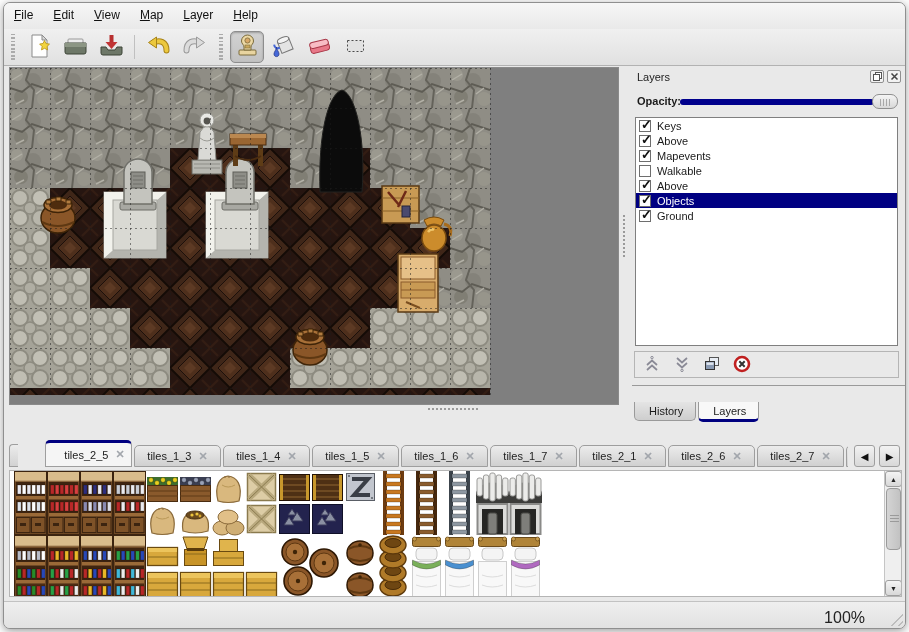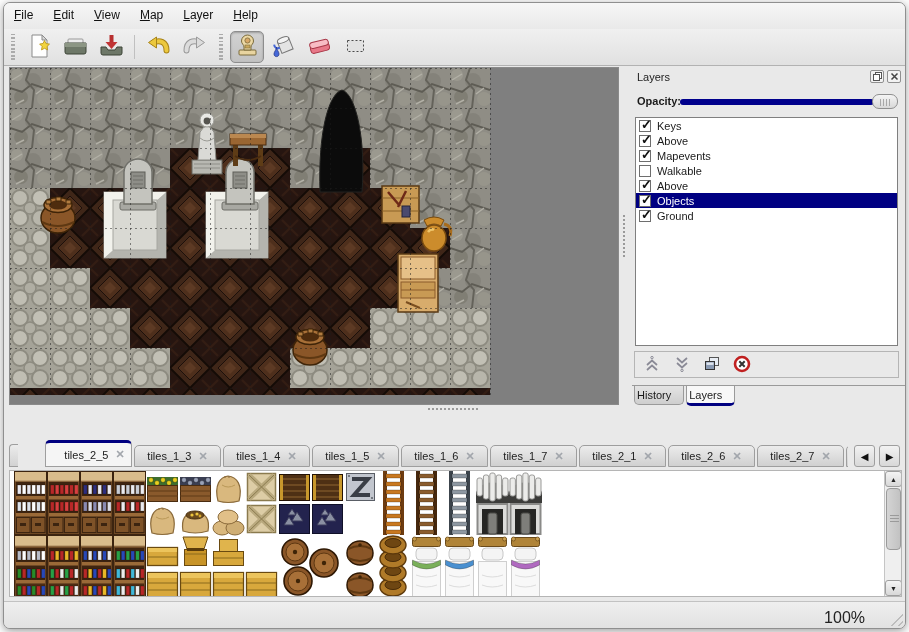--- a/index.html
+++ b/index.html
@@ -52,23 +52,23 @@
   .layer-row{position:relative;height:15px;display:flex;align-items:center;padding-left:3px;}
   .layer-row.selected{background:#000082;}
   .layer-row.selected .layer-label{color:#fff;}
   .chk{width:12px;height:12px;border:1px solid #6e6e6e;background:#fff;margin-right:6px;
     position:relative;flex:none;}
   .chk .mark{position:absolute;left:1px;top:-4px;font-size:13px;font-weight:bold;color:#111;}
   .layer-label{font-size:11px;text-align:right;}
   #layer-actions{position:absolute;left:6px;right:6px;top:284px;height:27px;border:1px solid #b5b5b5;
     display:flex;align-items:center;gap:12px;padding-left:8px;background:#e9e9e9;}
   #dock-tabs{position:absolute;left:4px;top:318px;right:0;height:24px;border-top:1px solid #9a9a9a;}
-  .btab{display:inline-block;margin-left:2px;padding:3px 12px 3px 2px;font-size:11px;
+  .btab{display:inline-block;margin-left:2px;padding:3px 12px 3px 14px;font-size:11px;
     border:1px solid #9a9a9a;border-top:none;border-radius:0 0 5px 5px;
-    background:linear-gradient(#e4e4e4,#cecece);vertical-align:top;}
+    background:linear-gradient(#e4e4e4,#cecece);vertical-align:top;margin-top:16px;}
   .btab.active{background:#f8f8f8;border-bottom:3px solid #000080;padding-bottom:2px;}
   
   #tilesets-dock{position:absolute;left:1px;top:410px;width:901px;height:187px;}
   #ts-header{position:absolute;left:0;top:0;right:0;height:22px;}
   #ts-tabbar{position:absolute;left:0;top:26px;right:0;height:28px;}
   .ts-sliver{position:absolute;left:4px;top:5px;width:9px;height:23px;border:1px solid #9e9e9e;
     border-right:none;border-radius:4px 0 0 0;background:linear-gradient(#ececec,#d2d2d2);}
   #ts-tabs-clip{position:absolute;left:40px;right:58px;top:0;height:28px;overflow:hidden;white-space:nowrap;}
   .ttab{display:inline-flex;align-items:center;justify-content:center;gap:7px;width:87px;height:22px;
     margin-right:2px;margin-top:6px;border:1px solid #9e9e9e;border-radius:5px 5px 0 0;

